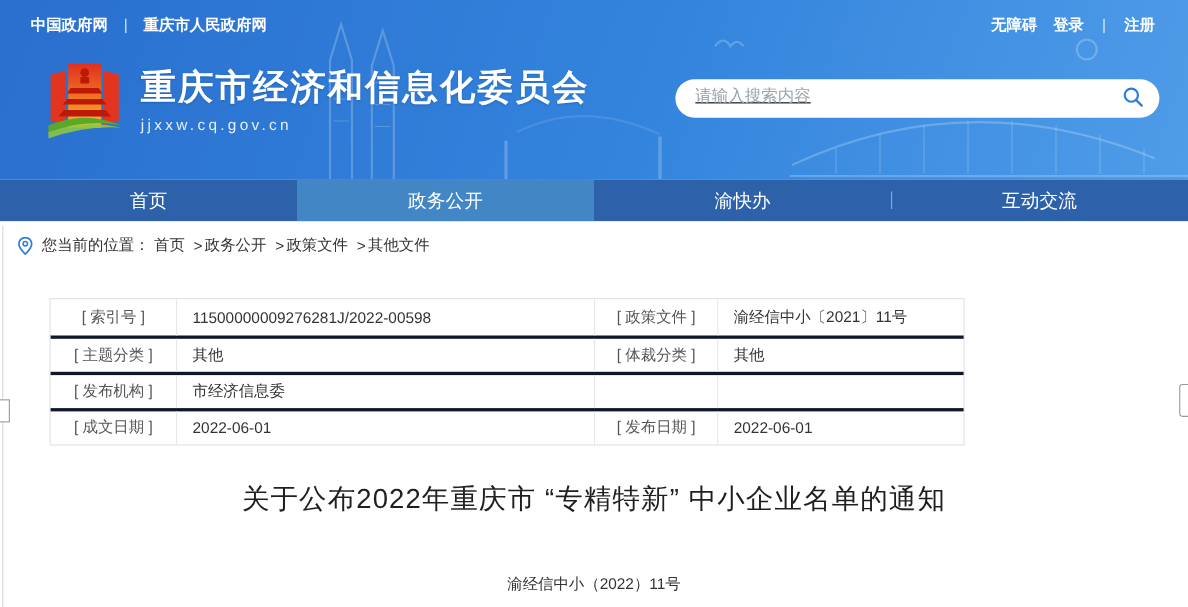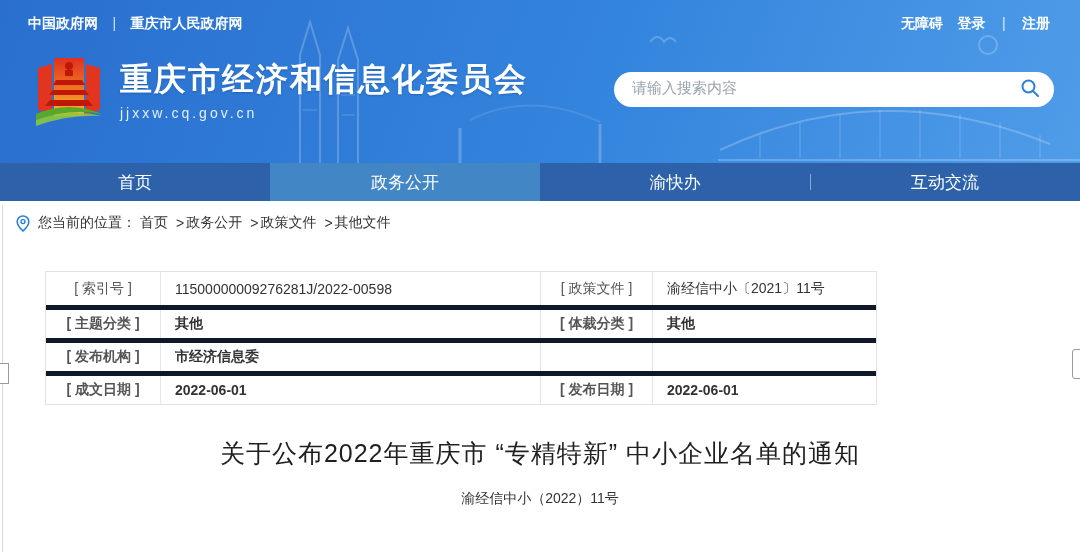--- a/index.html
+++ b/index.html
@@ -15,30 +15,30 @@
 
   .topbar { position: relative; display: flex; justify-content: space-between;
     align-items: center; padding: 0 30px 0 28px; height: 46px; z-index: 2; }
   .topbar a, .topbar span { color: #ffffff; font-size: 14px; font-weight: bold;
     text-decoration: none; text-align: center; }
   .topbar .sep { opacity: .8; font-weight: normal; padding: 0 10px; }
   .topbar-right a { margin-left: 10px; }
   .topbar-right .sep { margin: 0; padding: 0 2px 0 12px; }
 
   .brandrow { position: relative; display: flex; align-items: center;
-    padding-left: 32px; z-index: 2; margin-top: 6px; }
+    padding-left: 40px; z-index: 2; margin-top: 6px; }
   .logo { width: 74px; height: 78px; margin-right: 14px; flex: 0 0 auto; }
   .brand-text .site-title { color: #fff; font-size: 32px; font-weight: bold;
     letter-spacing: 2px; line-height: 1.15; text-shadow: 0 1px 2px rgba(0,40,90,.25); }
   .brand-text .site-url { color: rgba(255,255,255,.88); font-size: 14px;
     letter-spacing: 3px; margin-top: 7px; }
 
   .searchbox { position: absolute; right: 26px; top: 72px; width: 440px; height: 35px;
     background: #ffffff; border-radius: 18px; display: flex; align-items: center;
-    padding: 0 14px 4px 18px; z-index: 3; }
+    padding: 0 14px 4px 18px; z-index: 3; text-decoration: underline; }
   .searchbox input { flex: 1; border: none; outline: none; font-size: 15px;
     color: #333; background: transparent; font-family: inherit; }
   .searchbox input::placeholder { color: #9aa4ad; }
   .search-icon { width: 20px; height: 20px; flex: 0 0 auto; cursor: pointer; }
 
   
   .nav { display: flex; width: 1080px; height: 38px; background: #2d62ab; }
   .nav-item { position: relative; flex: 1; display: flex; align-items: center;
     justify-content: center; color: #ffffff; font-size: 17px; cursor: pointer; }
   .nav-item.active { background: #4386c6; }
@@ -51,31 +51,31 @@
     font-size: 14px; color: #333; }
   .breadcrumb .pin { width: 14px; height: 17px; margin-right: 8px; }
   .breadcrumb .crumb { color: #333; text-decoration: none; }
   .breadcrumb .bsep { margin: 0 2px 0 8px; color: #333; }
   .breadcrumb .prefix { margin-right: 4px; }
 
   
   .doc-table { margin: 26px 0 0 45px; width: 832px; border: 1px solid #e2e2e2;
     border-bottom: 1px solid #e2e2e2; }
   .doc-row { display: grid; grid-template-columns: 115px 380px 112px 1fr; height: 33px; }
-  .doc-row + .doc-row { border-top: 5px solid #0f172a; font-weight: bold; }
+  .doc-row + .doc-row { border-top: 3px solid #0f172a; }
   .doc-cell { display: flex; align-items: center; font-size: 14px; color: #333;
     padding: 0 14px; overflow: hidden; white-space: nowrap; }
   .doc-cell.lbl { justify-content: center; color: #555; border-right: 1px solid #e7e7e7;
     padding: 0 4px; }
   .doc-cell.val1 { border-right: 1px solid #e7e7e7; }
 
   
   .article-title { margin-top: 32px; text-align: center; font-size: 25px;
     font-weight: normal; color: #1f1f1f; letter-spacing: 1px; }
-  .doc-number { margin-top: 20px; text-align: center; font-size: 14px; color: #333; }
+  .doc-number { margin-top: 52px; text-align: center; font-size: 14px; color: #333; }
 
   
   .edge-handle { position: absolute; background: #ffffff; border: 1px solid #9a9a9a; }
   .edge-handle.left { left: -2px; top: 363px; width: 11px; height: 21px; }
   .edge-handle.right { right: -2px; top: 349px; width: 10px; height: 30px;
     border-radius: 3px 0 0 3px; }
   .edge-line { position: absolute; left: 2px; top: 205px; width: 1px; height: 347px;
     background: #d8d8d8; }
 </style>
 </head>

